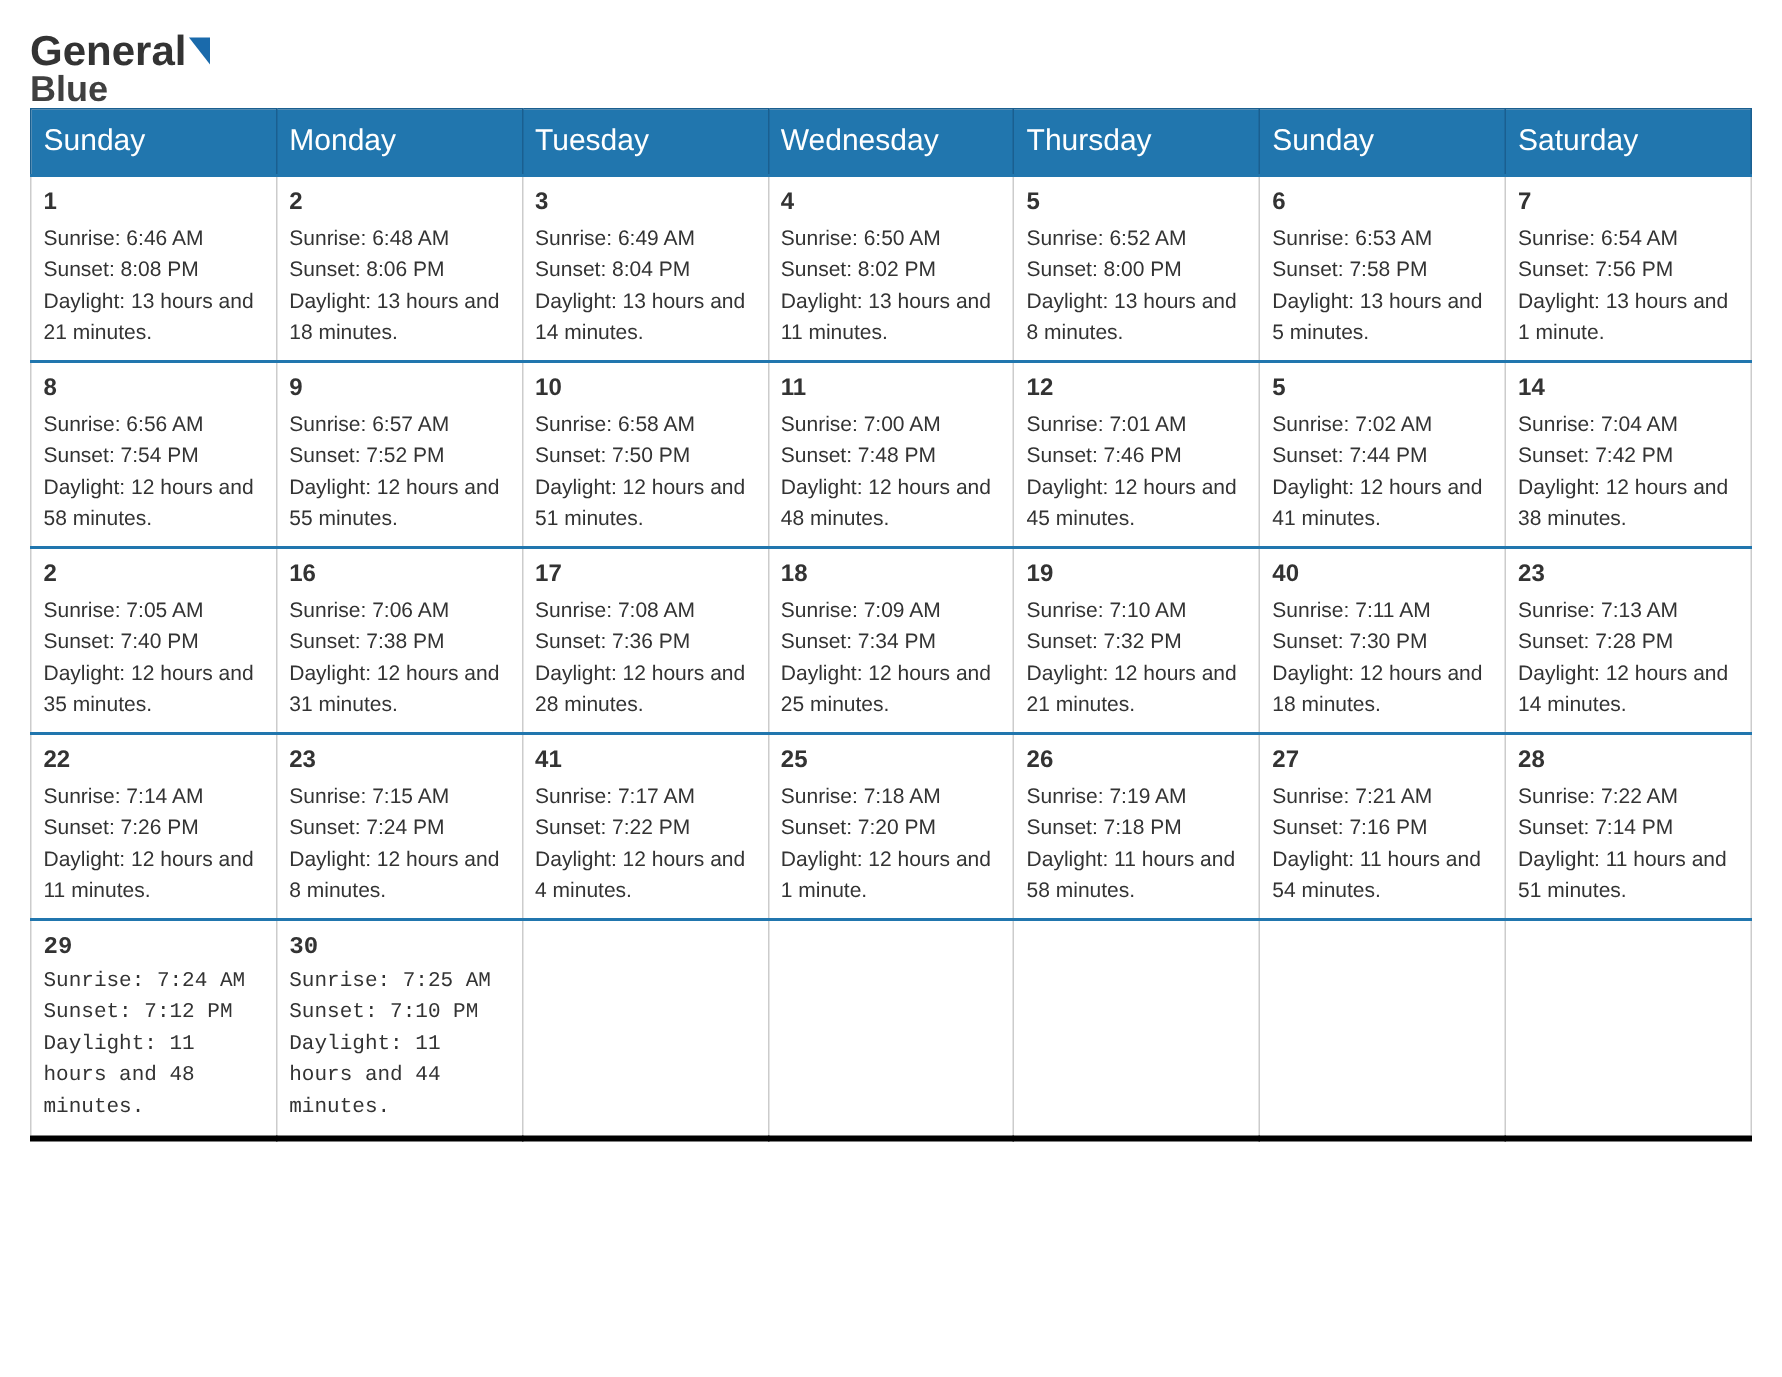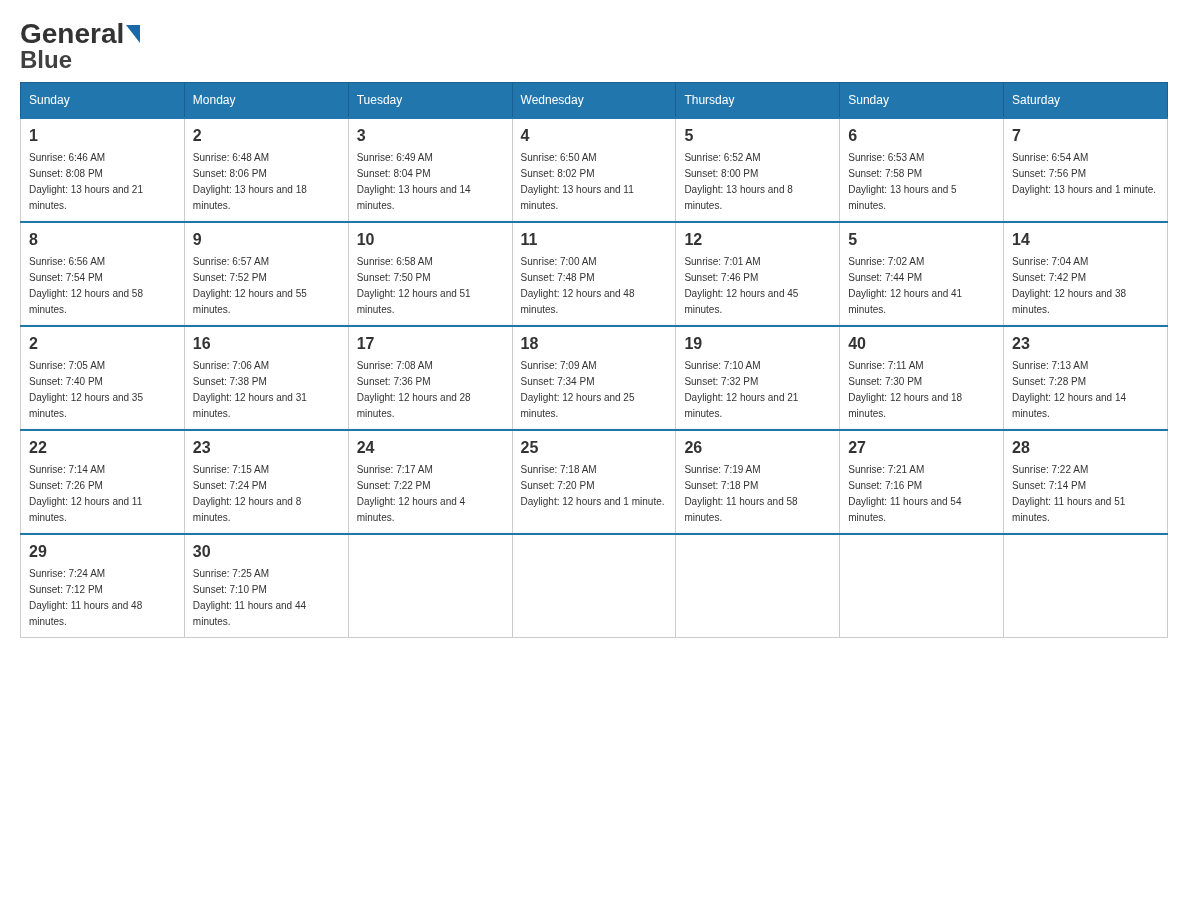--- a/index.html
+++ b/index.html
@@ -7,21 +7,20 @@
       font-family: Arial, sans-serif;
       background: #fff;
       padding: 20px;
       width: 1188px;
       min-height: 918px;
     }
     .header {
       display: flex;
       justify-content: space-between;
       align-items: flex-start;
-      margin-bottom: 10px;
     }
     .logo {
       display: flex;
       flex-direction: column;
       align-items: flex-start;
       line-height: 1;
     }
     .logo-text {
       font-size: 28px;
       font-weight: bold;
@@ -61,49 +60,50 @@
     }
     .calendar {
       width: 100%;
       border-collapse: collapse;
       border: 1px solid #999;
     }
     .calendar th {
       background-color: #2176ae;
       color: #fff;
       padding: 10px 8px;
-      font-size: 12px;
+      font-size: 20px;
       font-weight: normal;
       text-align: left;
       border: 1px solid #1a5f90;
     }
     .calendar td {
       vertical-align: top;
       padding: 8px;
       border: 1px solid #ccc;
       width: 14.28%;
       font-size: 13px;
       color: #333;
       min-height: 90px;
     }
     .day-number {
       font-size: 16px;
       font-weight: bold;
       display: block;
       margin-bottom: 4px;
     }
     .day-info {
-      font-size: 10px;
+      font-size: 14px;
       line-height: 1.5;
     }
     .calendar tr {
       border-bottom: 2px solid #2176ae;
     }
     .calendar tbody tr:last-child {
-      border-bottom: 1px solid #000000;
+      border-bottom: 4px solid #000000;
+      font-family: Liberation Mono, monospace;
     }
     .empty-cell {
       background: #fff;
     }
   </style>
 </head>
 <body>
 
 <div class="header">
   <div class="logo">
@@ -180,21 +180,21 @@
         <td><span class="day-number">40</span>
 <span class="day-info">Sunrise: 7:11 AM<br>Sunset: 7:30 PM<br>Daylight: 12 hours and 18 minutes.</span></td>
         <td><span class="day-number">23</span>
 <span class="day-info">Sunrise: 7:13 AM<br>Sunset: 7:28 PM<br>Daylight: 12 hours and 14 minutes.</span></td>
       </tr>
       <tr>
         <td><span class="day-number">22</span>
 <span class="day-info">Sunrise: 7:14 AM<br>Sunset: 7:26 PM<br>Daylight: 12 hours and 11 minutes.</span></td>
         <td><span class="day-number">23</span>
 <span class="day-info">Sunrise: 7:15 AM<br>Sunset: 7:24 PM<br>Daylight: 12 hours and 8 minutes.</span></td>
-        <td><span class="day-number">24</span>
+        <td><span class="day-number">41</span>
 <span class="day-info">Sunrise: 7:17 AM<br>Sunset: 7:22 PM<br>Daylight: 12 hours and 4 minutes.</span></td>
         <td><span class="day-number">25</span>
 <span class="day-info">Sunrise: 7:18 AM<br>Sunset: 7:20 PM<br>Daylight: 12 hours and 1 minute.</span></td>
         <td><span class="day-number">26</span>
 <span class="day-info">Sunrise: 7:19 AM<br>Sunset: 7:18 PM<br>Daylight: 11 hours and 58 minutes.</span></td>
         <td><span class="day-number">27</span>
 <span class="day-info">Sunrise: 7:21 AM<br>Sunset: 7:16 PM<br>Daylight: 11 hours and 54 minutes.</span></td>
         <td><span class="day-number">28</span>
 <span class="day-info">Sunrise: 7:22 AM<br>Sunset: 7:14 PM<br>Daylight: 11 hours and 51 minutes.</span></td>
       </tr>

